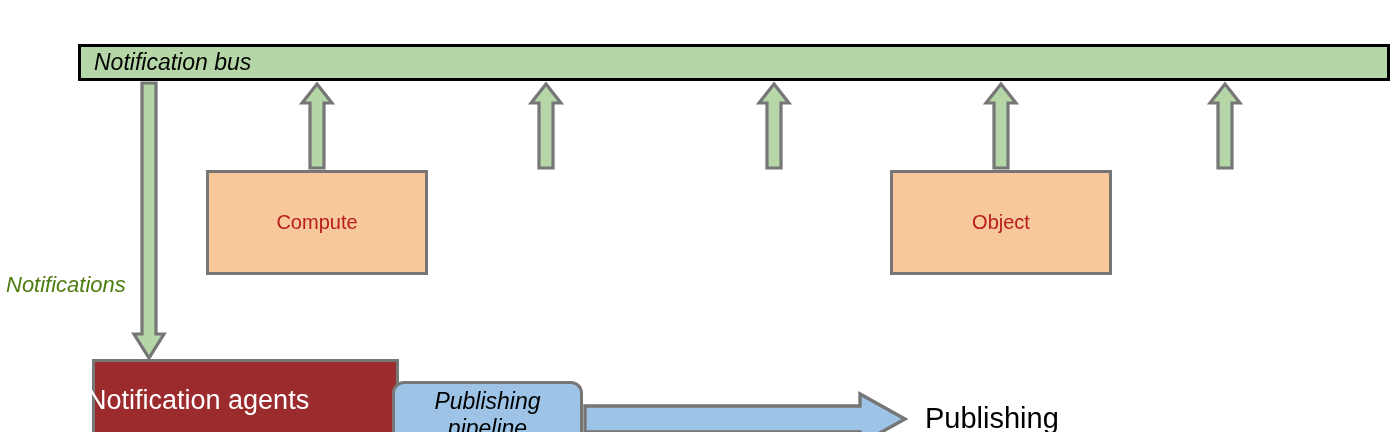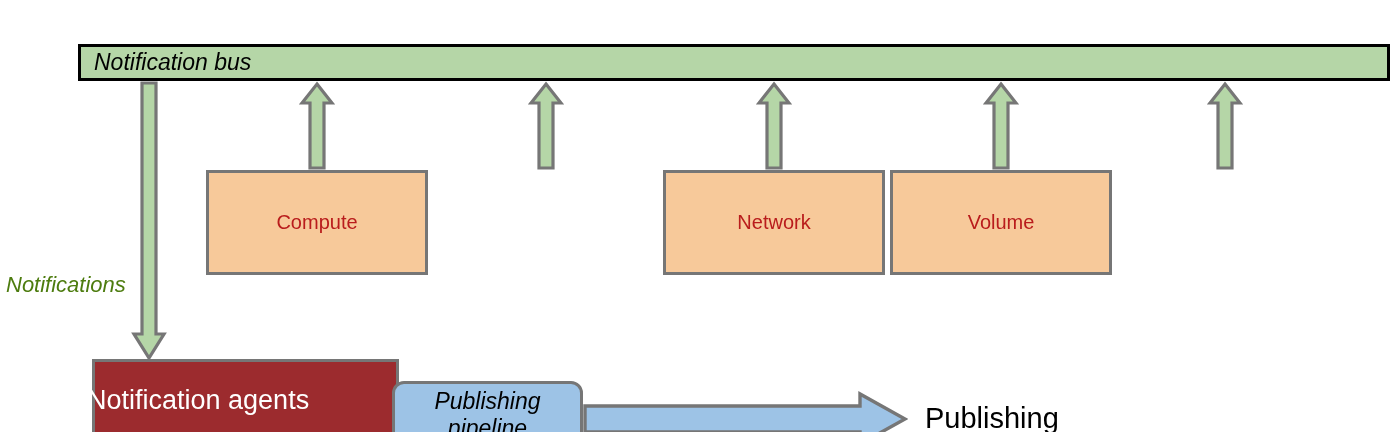--- a/index.html
+++ b/index.html
@@ -123,25 +123,22 @@
   </div>
   <div class="uparrow" style="left:1207px">
     <svg viewBox="0 0 36 90" xmlns="http://www.w3.org/2000/svg" aria-hidden="true">
       <polygon points="18,3 33,22 25,22 25,87 11,87 11,22 3,22" fill="#b5d6a7" stroke="#767676" stroke-width="3.2" stroke-linejoin="miter"></polygon>
     </svg>
   </div>
 
   <div class="svc" style="left:206px;width:222px">
     <span class="svc-label">Compute</span>
   </div>
-  <div class="svc" style="left:663px;width:222px">
-    <span class="svc-label">Network</span>
-  </div>
   <div class="svc" style="left:890px;width:222px">
-    <span class="svc-label">Volume</span>
+    <span class="svc-label">Object</span>
   </div>
 
   <div class="downarrow">
     <svg viewBox="0 0 36 280" xmlns="http://www.w3.org/2000/svg" aria-hidden="true">
       <polygon points="11,2 25,2 25,253 33,253 18,277 3,253 11,253" fill="#b5d6a7" stroke="#767676" stroke-width="3.2" stroke-linejoin="miter"></polygon>
     </svg>
   </div>
   <div class="notif-label">Notifications</div>
 
   <div class="agents">

